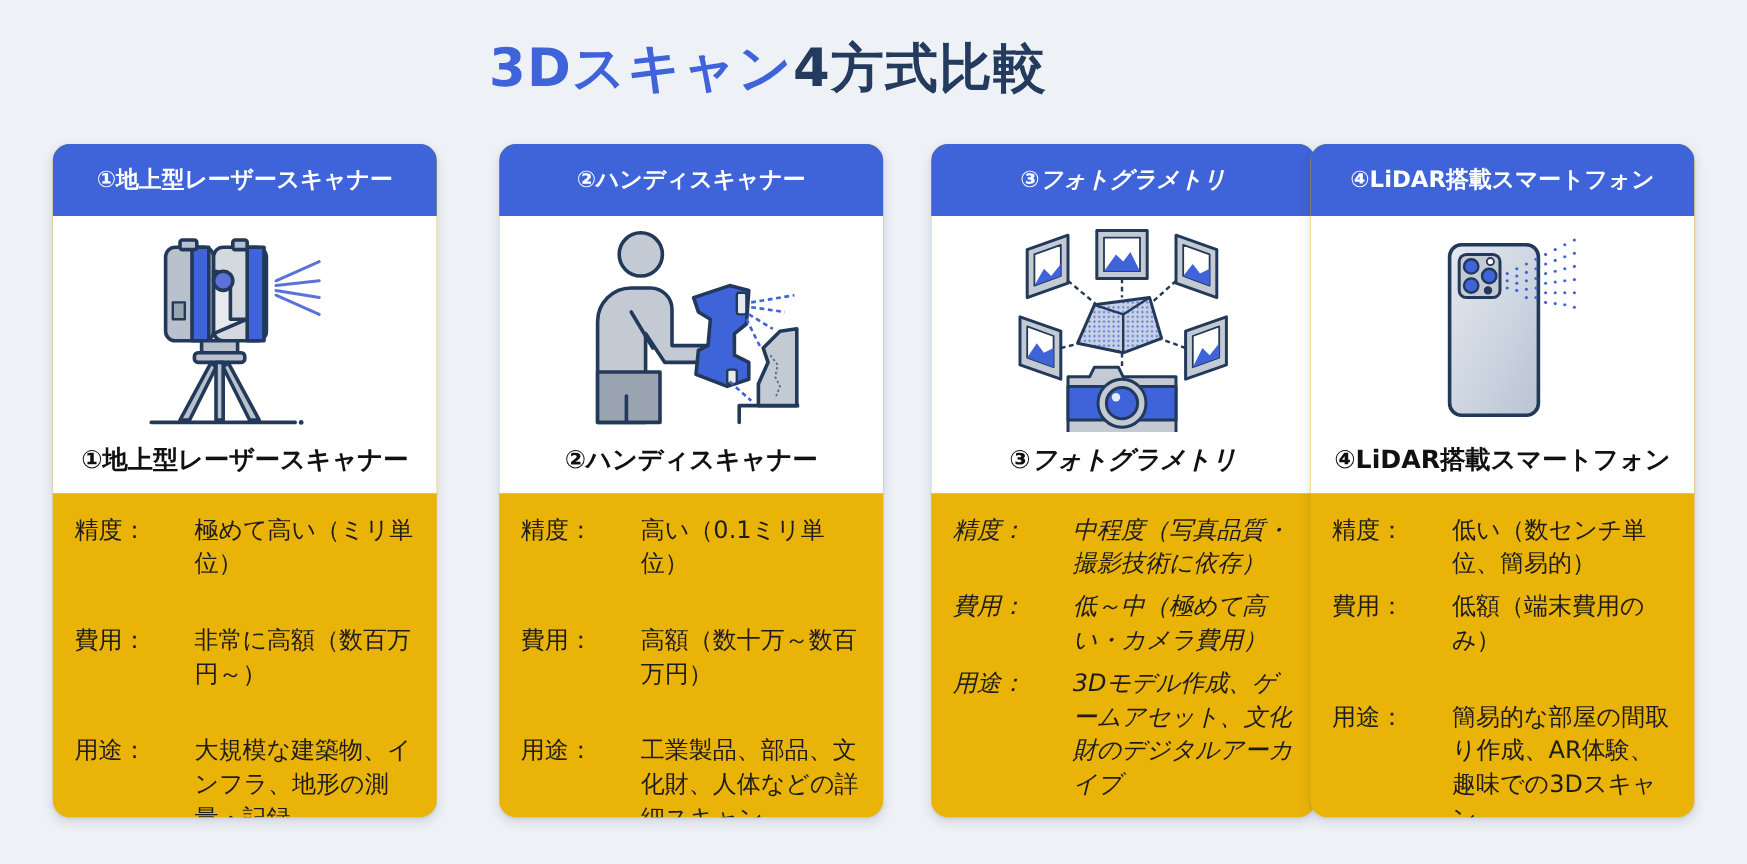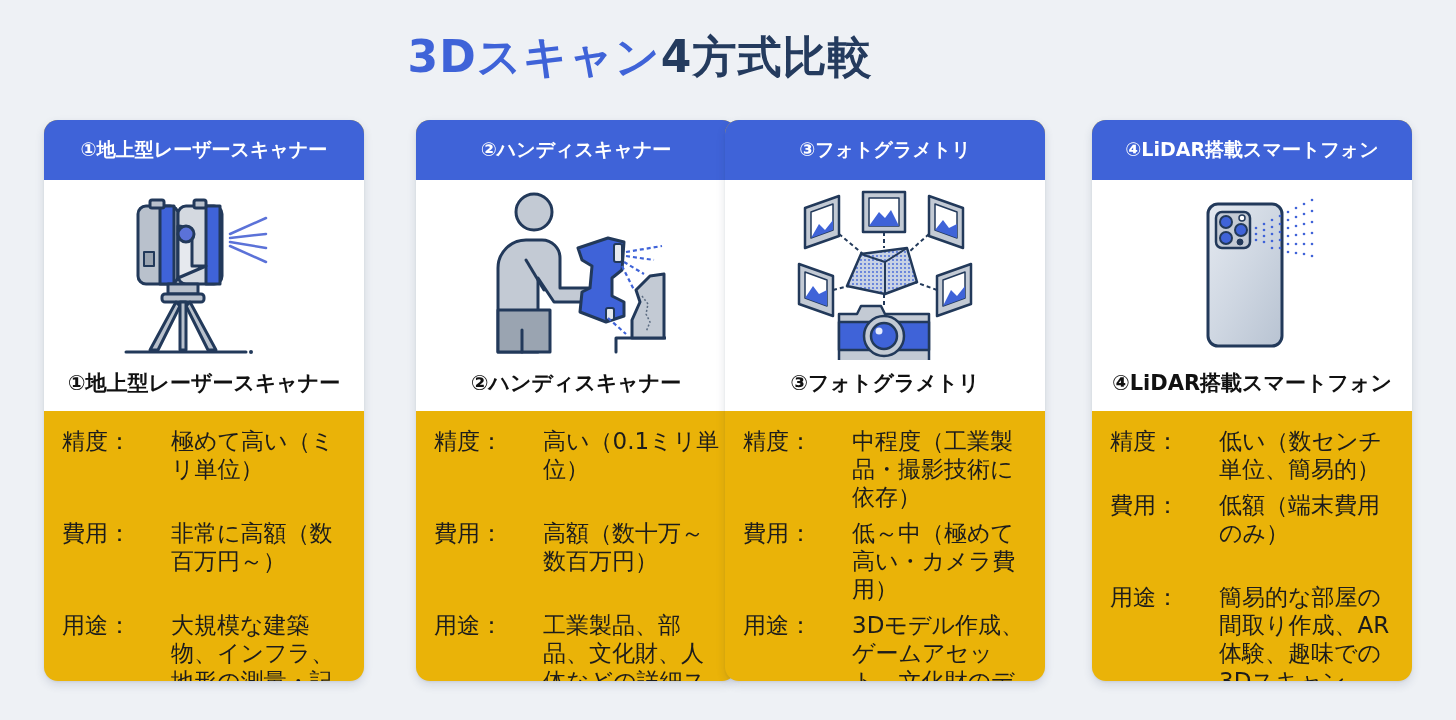--- a/index.html
+++ b/index.html
@@ -27,21 +27,21 @@
     }
     .card-visual {
       height: 231px; background: #ffffff; position: relative;
     }
     .card-visual svg { position: absolute; left: 50%; top: 10px; transform: translateX(-50%); }
     .card-name {
       position: absolute; bottom: 14px; left: 0; width: 100%; text-align: center;
       font-size: 21px; font-weight: bold; color: #111111; white-space: nowrap;
     }
     .card-body { padding: 16px 14px 0 18px; }
-    .row { display: flex; font-size: 23px; color: #1c1c1c; line-height: 28px; justify-content: space-between; }
+    .row { display: flex; font-size: 20px; color: #1c1c1c; line-height: 28px; justify-content: space-between; }
     .row .lbl { flex: 0 0 auto; white-space: nowrap; }
     .row .val { flex: 1 1 auto; margin-left: 40px; }
   </style>
 </head>
 <body>
 
 <h1 class="title">
   <span class="t-accent">3Dスキャン</span><span class="t-dark">4方式比較</span>
 </h1>
 
@@ -133,21 +133,21 @@
       <span class="lbl">費用：</span>
       <span class="val">高額（数十万～数百万円）</span>
     </div>
     <div class="row">
       <span class="lbl">用途：</span>
       <span class="val">工業製品、部品、文化財、人体などの詳細スキャン</span>
     </div>
   </div>
 </div>
 
-<div class="card" style="left:725px;">
+<div class="card" style="left:776px;font-style:italic;">
   <div class="card-head">③フォトグラメトリ</div>
   <div class="card-visual">
     <svg width="180" height="170" viewBox="0 0 180 170">
       <defs>
         <pattern id="dots" width="4" height="4" patternUnits="userSpaceOnUse">
           <rect width="4" height="4" fill="#c8d2e4"></rect>
           <circle cx="2" cy="2" r="0.9" fill="#3f63d8"></circle>
         </pattern>
       </defs>
       <g stroke="#22395a" stroke-width="2.5" stroke-linejoin="round">
@@ -194,21 +194,21 @@
         <line x1="38" y1="100" x2="54" y2="96"></line>
         <line x1="142" y1="100" x2="120" y2="92"></line>
         <line x1="89" y1="104" x2="89" y2="116"></line>
       </g>
     </svg>
     <div class="card-name">③フォトグラメトリ</div>
   </div>
   <div class="card-body">
     <div class="row" style="margin-bottom:8px;">
       <span class="lbl">精度：</span>
-      <span class="val">中程度（工業製品・撮影技術に依存）</span>
+      <span class="val">中程度（写真品質・撮影技術に依存）</span>
     </div>
     <div class="row" style="margin-bottom:8px;">
       <span class="lbl">費用：</span>
       <span class="val">低～中（極めて高い・カメラ費用）</span>
     </div>
     <div class="row">
       <span class="lbl">用途：</span>
       <span class="val">3Dモデル作成、ゲームアセット、文化財のデジタルアーカイブ</span>
     </div>
   </div>

